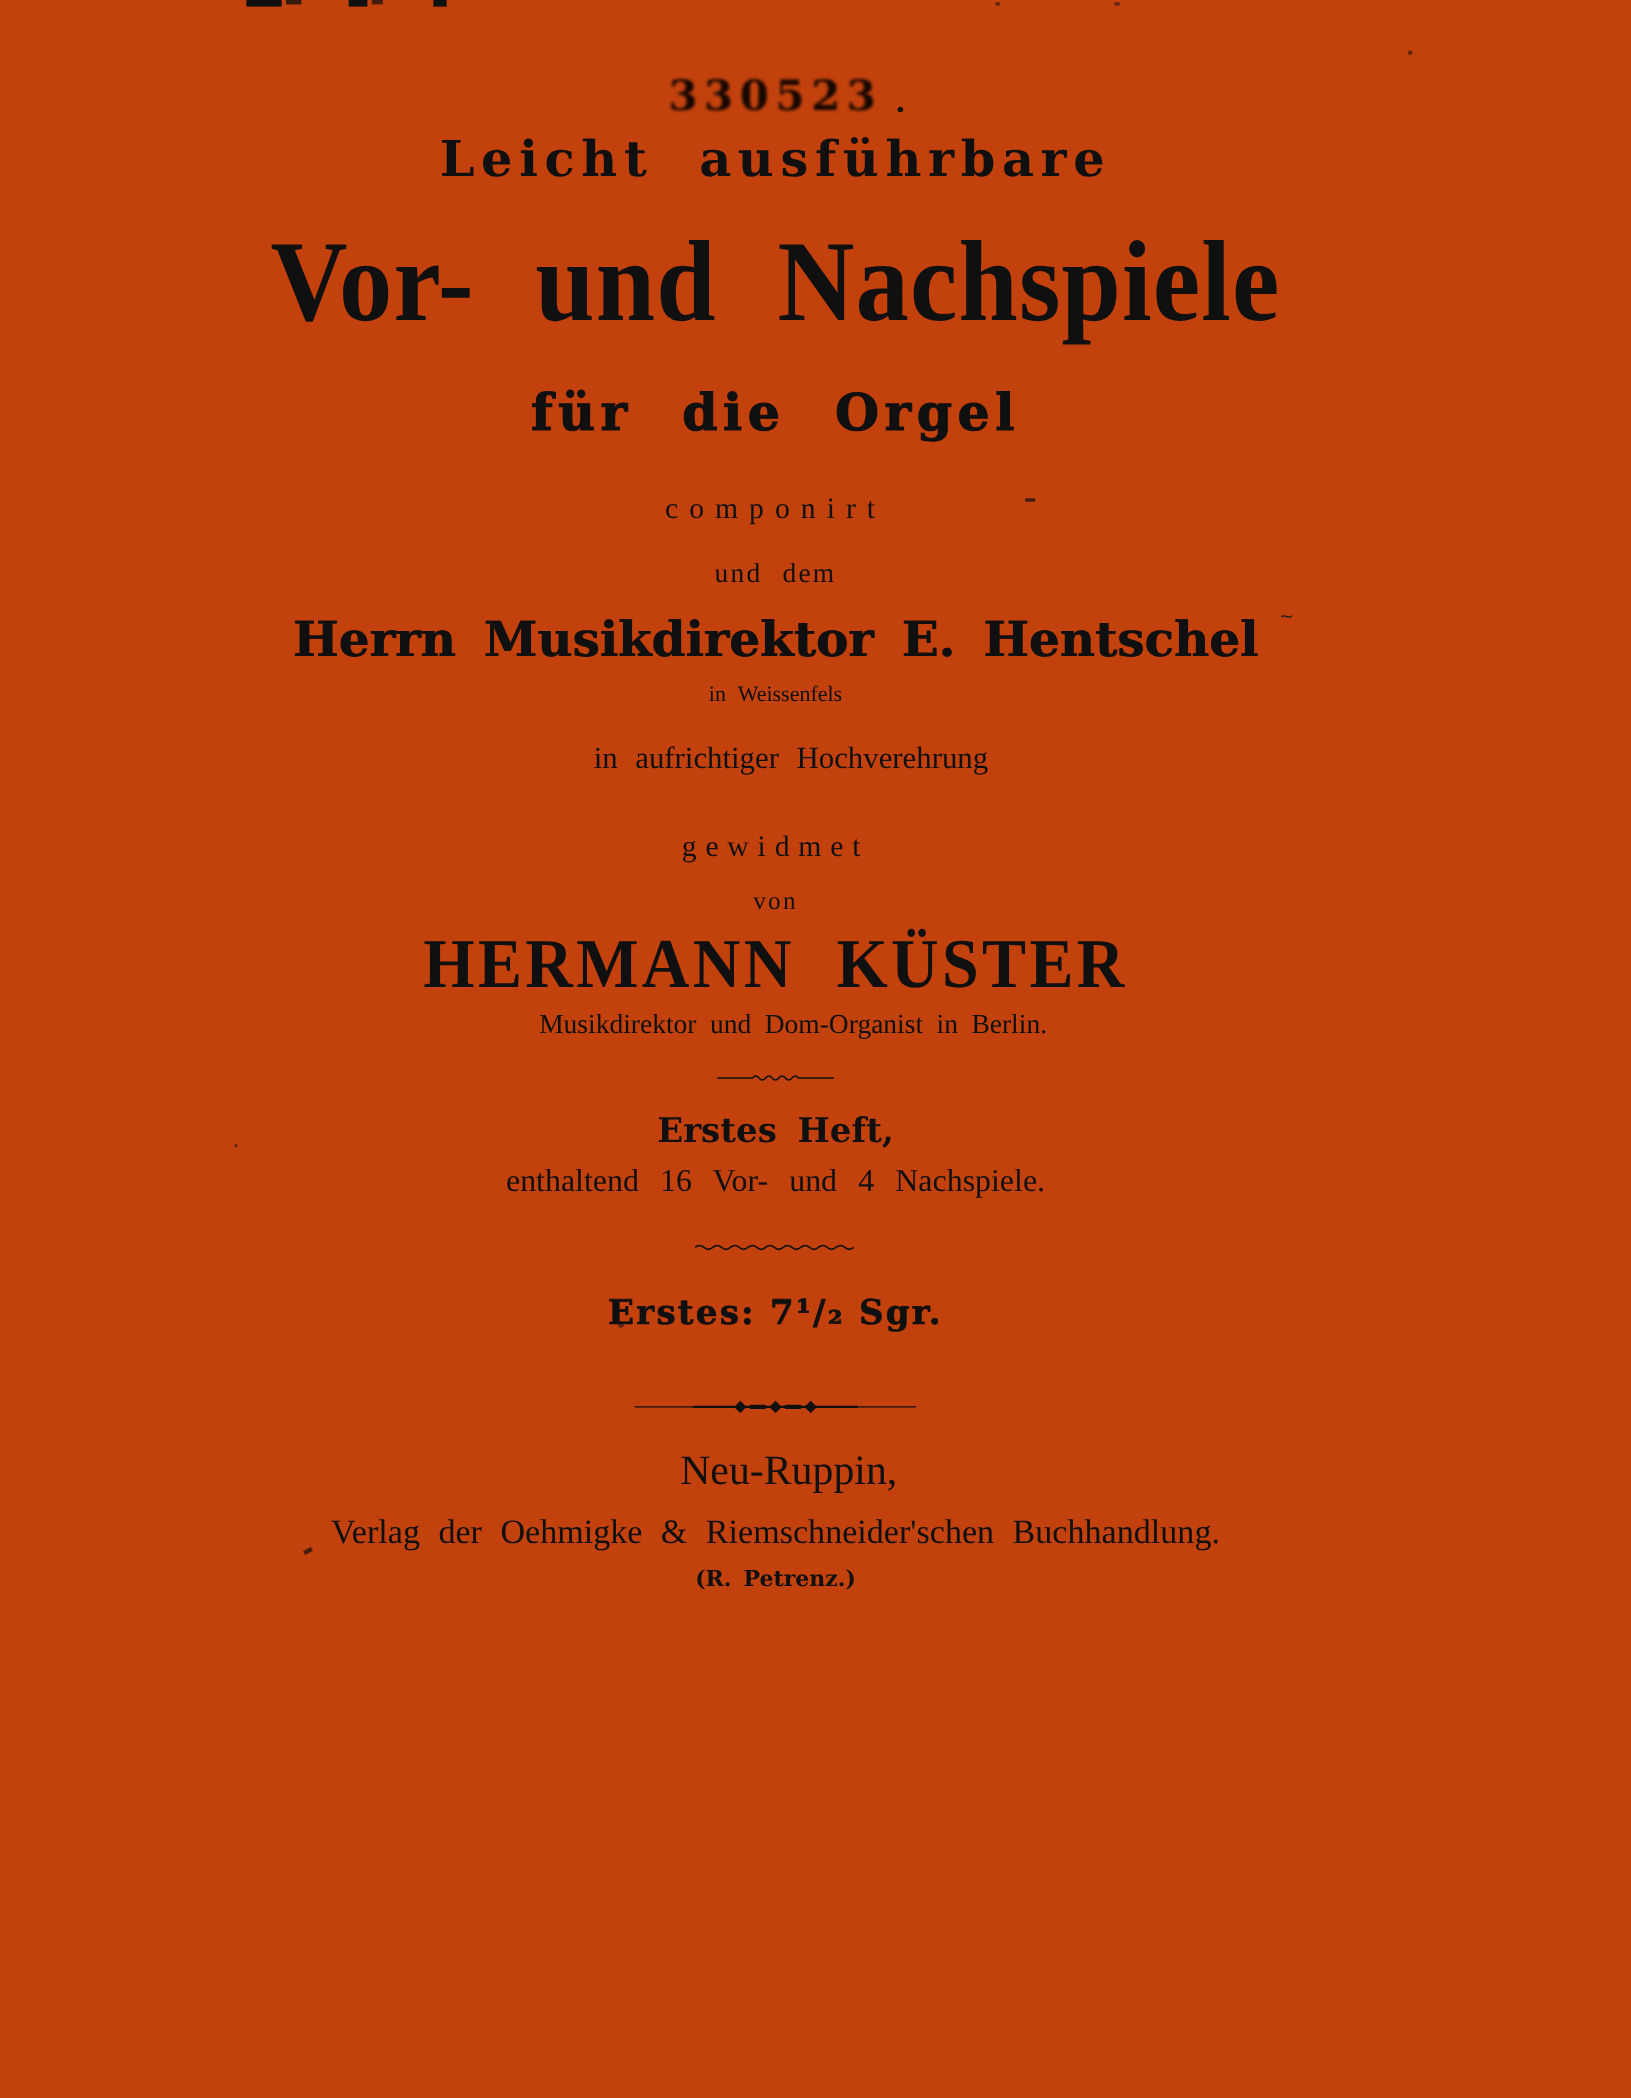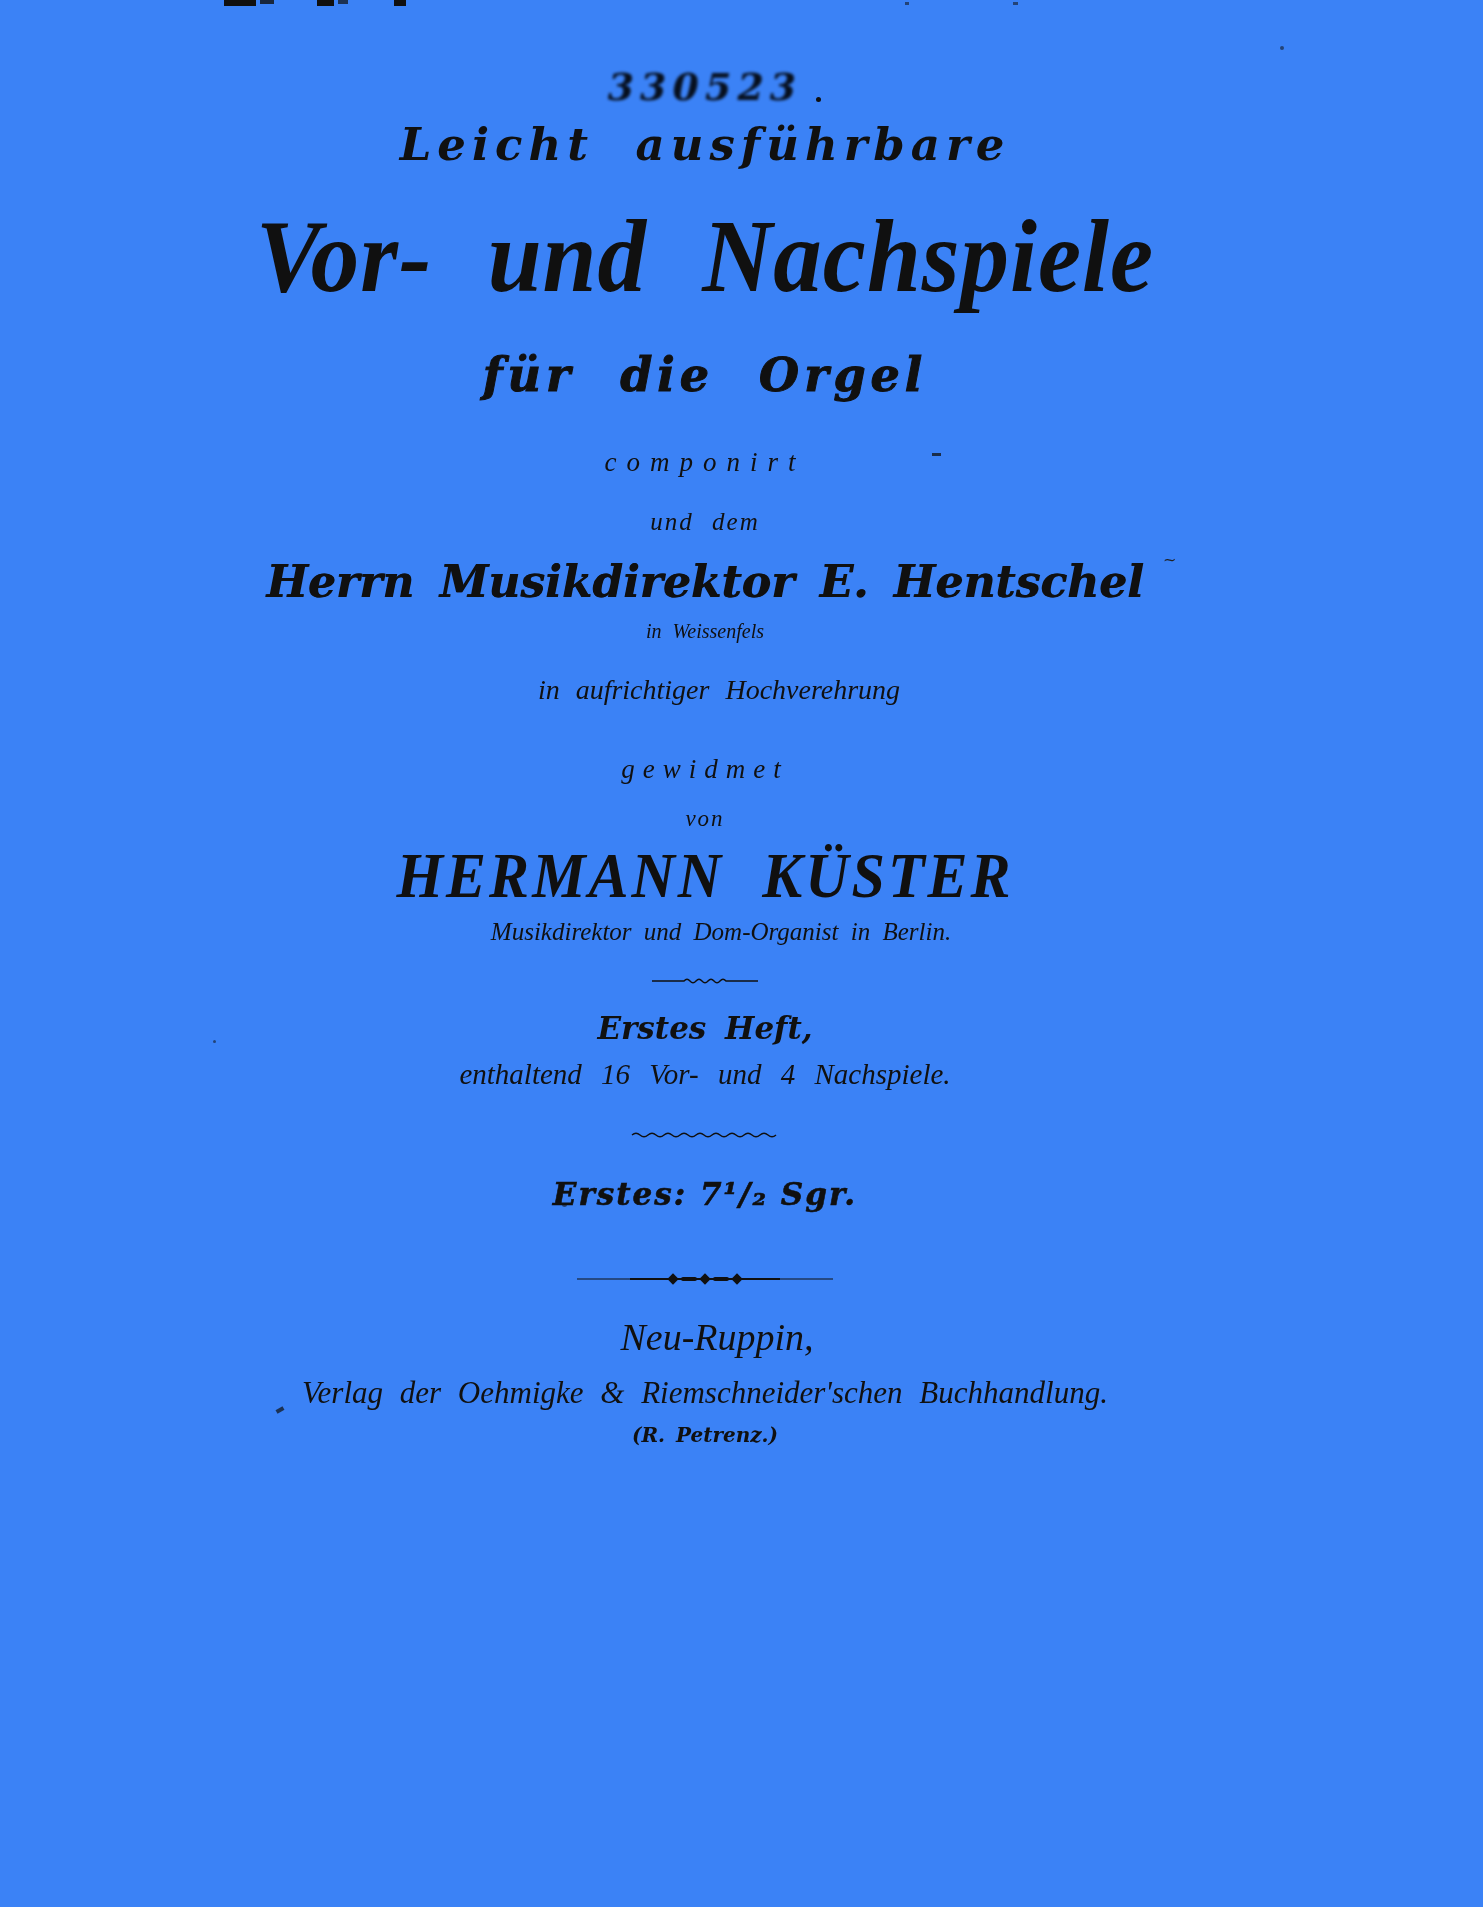--- a/index.html
+++ b/index.html
@@ -1,24 +1,23 @@
 <!DOCTYPE html>
 <html><head>
 <meta charset="utf-8">
 <style>
   html, body { margin: 0; padding: 0; background: #ffffff; }
   #page {
     position: relative;
     width: 1483px;
     height: 1907px;
-    background: #3b82f6;
+    background: #c2410c;
     color: #101010;
     overflow: hidden;
     font-family: "Liberation Serif", serif;
-    font-style: italic;
   }
   .line {
     position: absolute;
     left: 0;
     width: 1410px;            
     text-align: center;
     white-space: nowrap;
   }
   .stamp {
     top: 64px;

